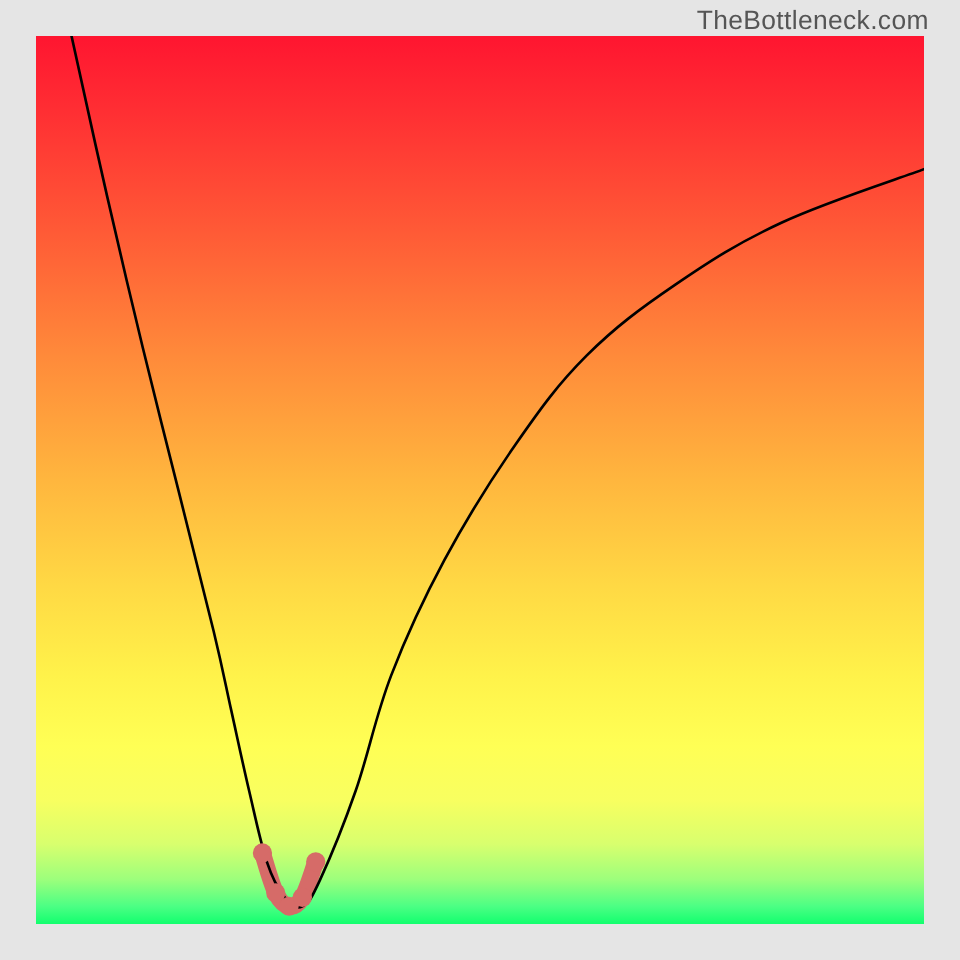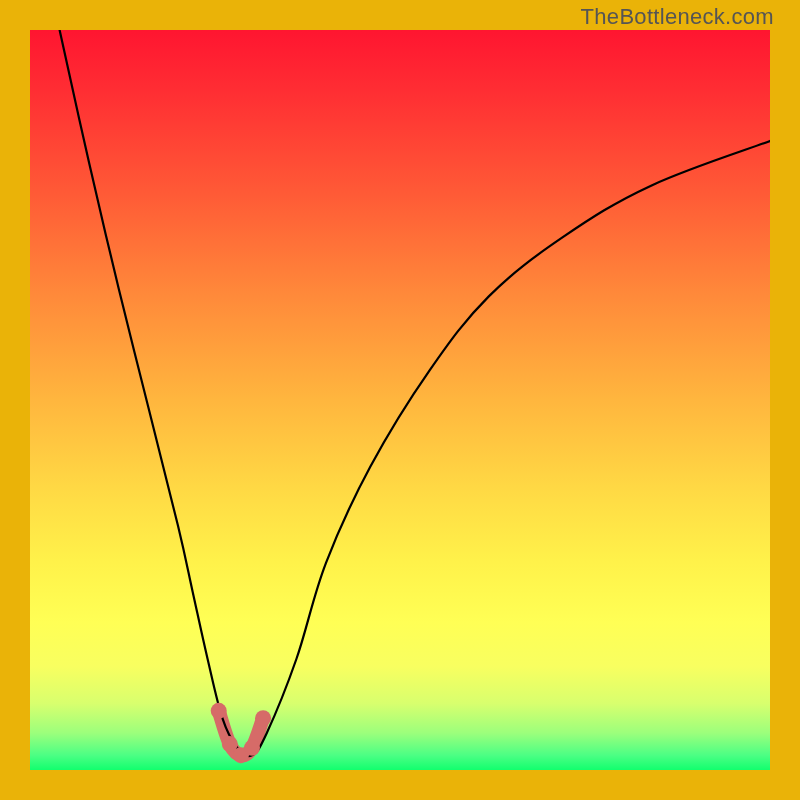--- a/index.html
+++ b/index.html
@@ -9,21 +9,21 @@
     height: 800px;
     background: #000;
     overflow: hidden;
   }
   .frame {
     position: absolute;
     left: 0;
     top: 0;
     width: 800px;
     height: 800px;
-    background: #eab308;
+    background: #e5e5e5;
   }
   .plot {
     position: absolute;
     left: 30px;
     top: 30px;
     width: 740px;
     height: 740px;
     background: linear-gradient(to bottom,
       #ff1530 0%,
       #ff2d33 8%,

